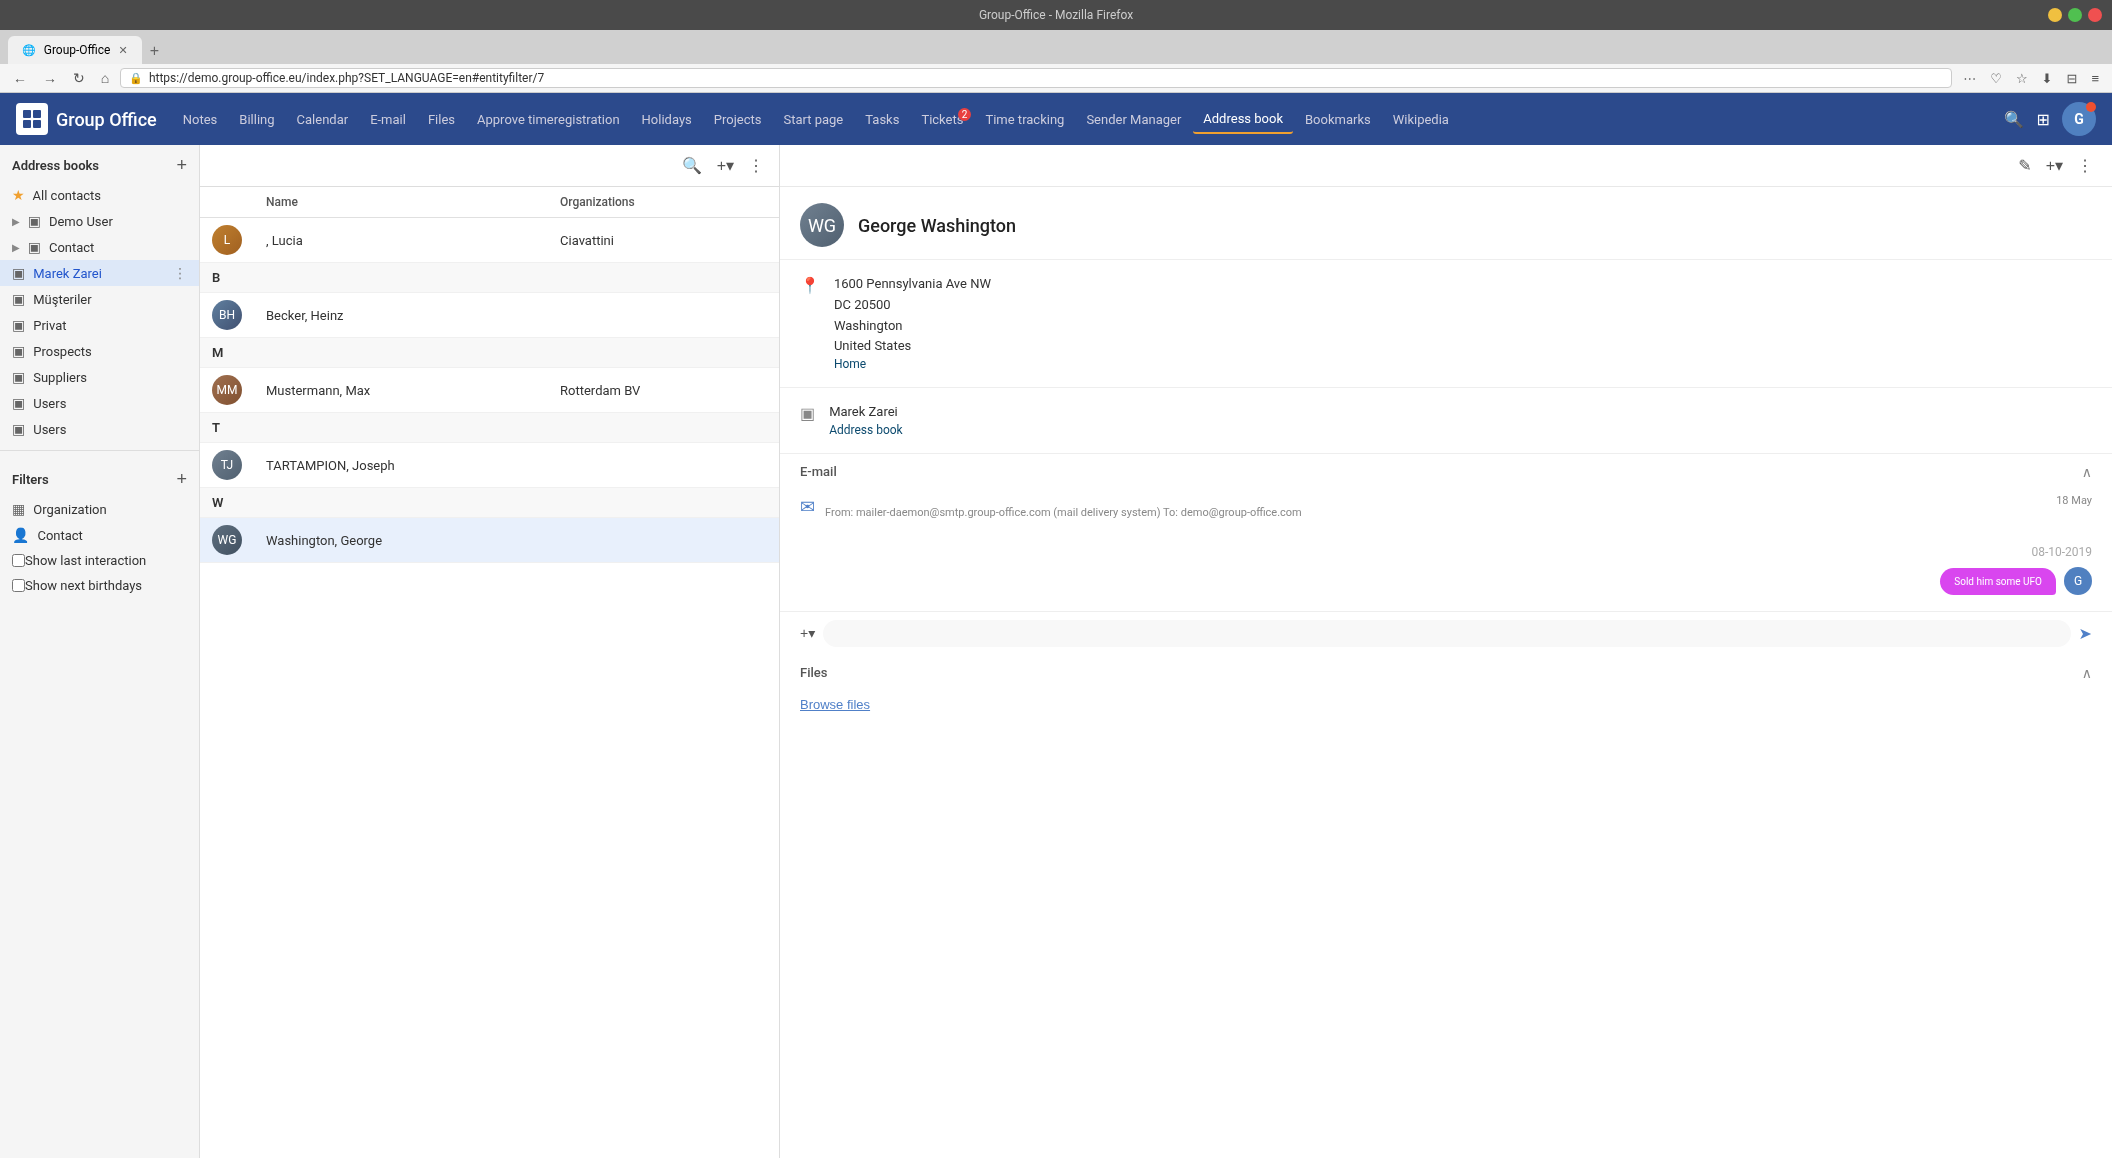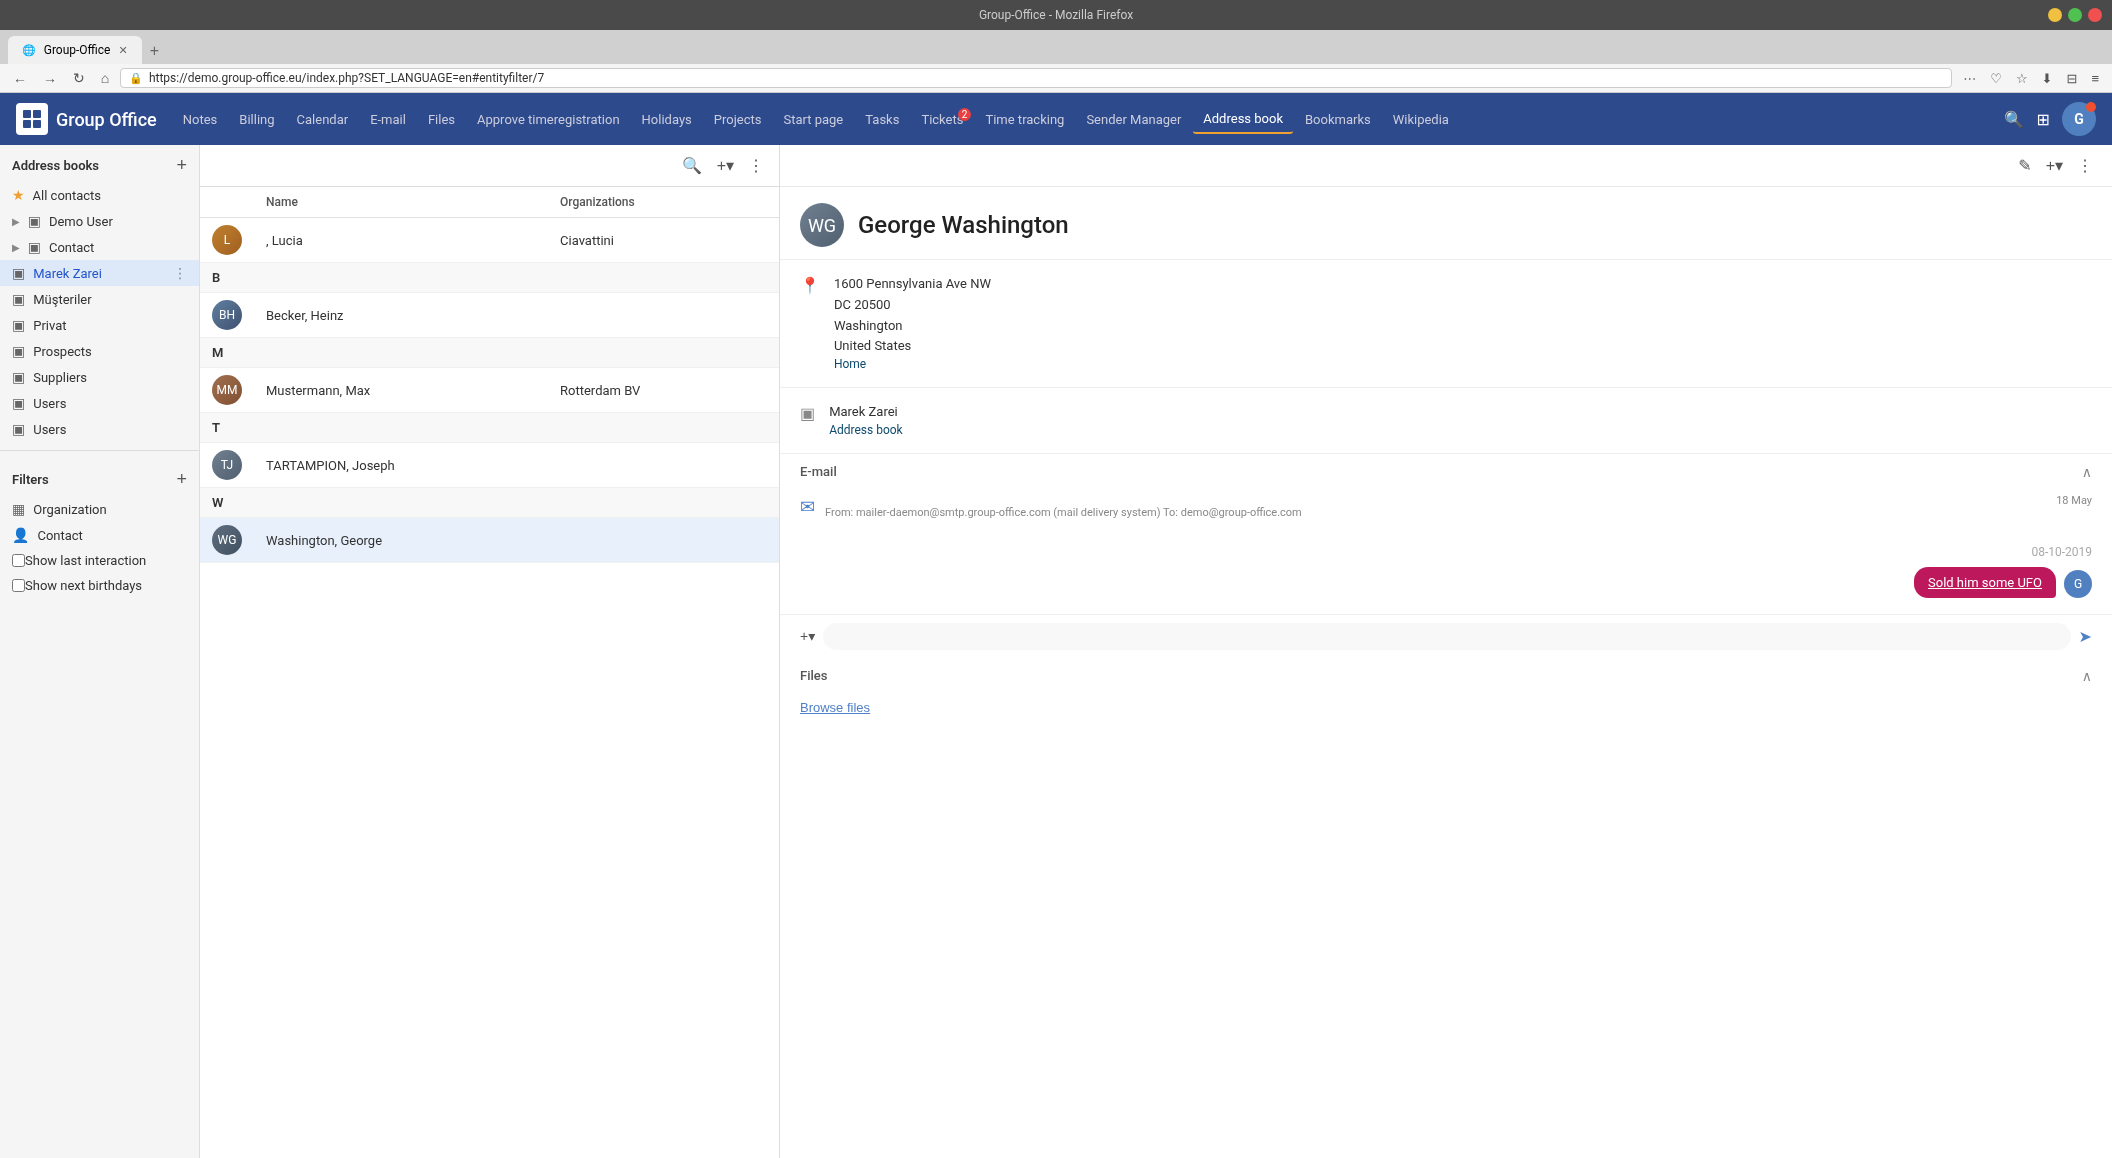--- a/index.html
+++ b/index.html
@@ -275,21 +275,21 @@
       gap: 14px;
       padding: 16px 20px 12px;
       border-bottom: 1px solid #eee;
     }
     .detail-avatar {
       width: 44px; height: 44px; border-radius: 50%;
       background: #8090a0; overflow: hidden;
       display: flex; align-items: center; justify-content: center;
       font-size: 18px; color: #fff;
     }
-    .detail-name { font-size: 24px; font-weight: 500; color: #222; }
+    .detail-name { font-size: 18px; font-weight: 500; color: #222; }
 
     .detail-section { padding: 14px 20px; border-bottom: 1px solid #eee; }
     .detail-row { display: flex; gap: 14px; align-items: flex-start; margin-bottom: 2px; }
     .detail-icon { color: #888; font-size: 16px; margin-top: 2px; flex-shrink: 0; }
     .detail-text { font-size: 13px; color: #333; line-height: 1.6; }
     .detail-subtext { font-size: 12px; color: #0c4a6e; }
 
     .section-header {
       display: flex; align-items: center; justify-content: space-between;
       padding: 10px 20px 6px;
@@ -303,29 +303,28 @@
     }
     .email-icon { color: #5080c8; font-size: 18px; flex-shrink: 0; margin-top: 2px; }
     .email-content { flex: 1; }
     .email-subject { font-size: 13px; font-weight: 500; color: #333; }
     .email-from { font-size: 11px; color: #888; margin-top: 12px; }
     .email-date { font-size: 11px; color: #888; flex-shrink: 0; }
 
     .comments-section { padding: 10px 20px; }
     .comments-date { text-align: right; font-size: 12px; color: #aaa; margin: 8px 0; }
     .comment-bubble {
-      background: #be185d;
+      background: #d946ef;
       color: #fff;
       border-radius: 14px 14px 4px 14px;
       padding: 8px 14px;
-      font-size: 13px;
+      font-size: 10px;
       display: inline-block;
       max-width: 70%;
       float: right;
-      text-decoration: underline;
     }
     .comment-row { display: flex; justify-content: flex-end; align-items: flex-end; gap: 8px; margin: 6px 0; }
     .comment-avatar {
       width: 28px; height: 28px; border-radius: 50%;
       background: #5080c0; color: #fff;
       display: flex; align-items: center; justify-content: center;
       font-size: 12px; flex-shrink: 0;
     }
 
     .comment-input-row {

